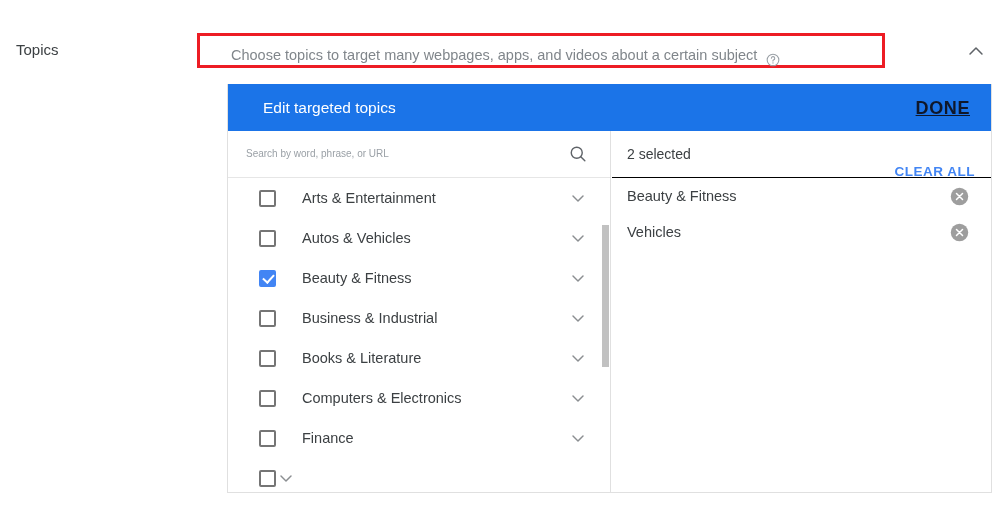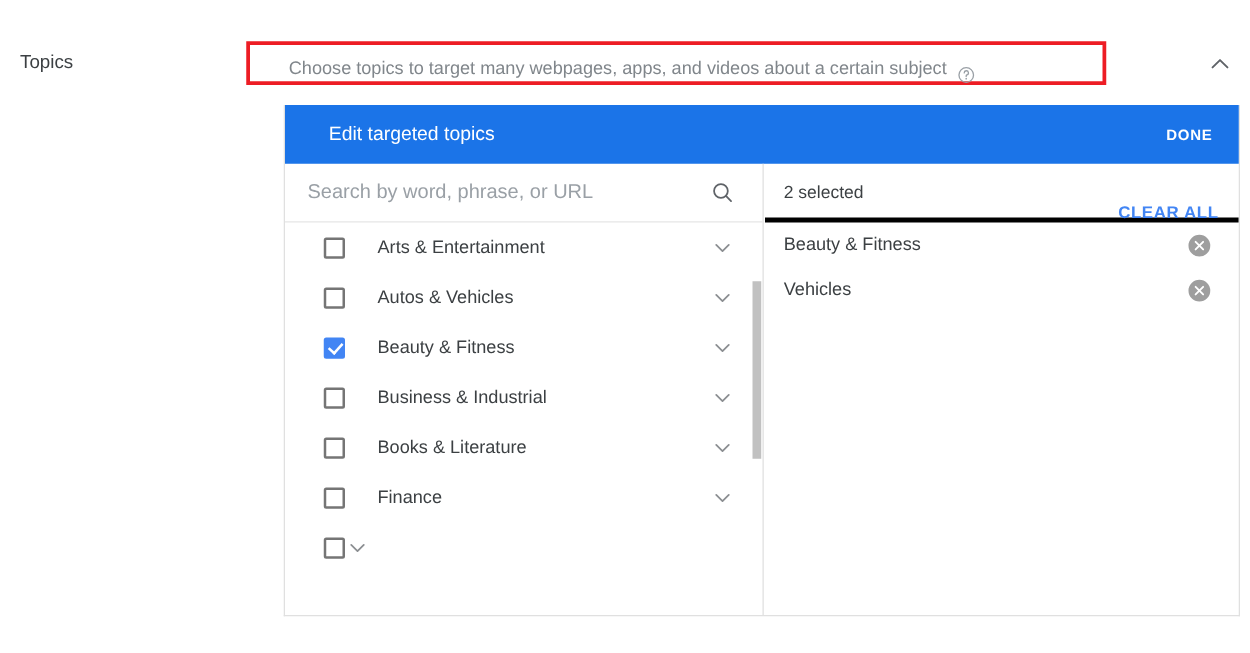--- a/index.html
+++ b/index.html
@@ -100,26 +100,27 @@
     justify-content: space-between;
     box-sizing: border-box;
     padding: 0 22px 0 36px;
   }
   .dialog-title {
     color: #ffffff;
     font-size: 15.5px;
     line-height: 20px;
   }
   .dialog-done {
-    color: #ffffff;
-    font-size: 12px;
+    color: #0f172a;
+    font-size: 18px;
     font-weight: bold;
     letter-spacing: 0.6px;
     line-height: 20px;
     cursor: pointer;
+    text-decoration: underline;
   }
 
   .dialog-body {
     position: absolute;
     left: 0;
     top: 47px;
     right: 0;
     bottom: 0;
   }
 
@@ -140,21 +141,21 @@
     width: 100%;
     height: 47px;
     border-bottom: 1px solid #e6e6e6;
     box-sizing: border-box;
     display: flex;
     align-items: center;
     padding: 0 22px 0 18px;
   }
   .search-input-text {
     flex: 1;
-    font-size: 16px;
+    font-size: 10px;
     color: #9aa0a6;
     line-height: 20px;
     white-space: nowrap;
   }
   .search-icon {
     width: 20px;
     height: 20px;
     flex: none;
   }
 
@@ -238,21 +239,21 @@
     top: 0;
     right: 0;
     height: 100%;
   }
   .selected-header {
     position: absolute;
     left: 0;
     top: 0;
     right: 0;
     height: 47px;
-    border-bottom: 4px solid #000000;
+    border-bottom: 1px solid #000000;
     box-sizing: border-box;
     display: flex;
     align-items: center;
     justify-content: space-between;
     padding: 0 16px 0 15px;
   }
   .selected-count {
     font-size: 14px;
     color: #3c4043;
     line-height: 20px;
@@ -387,20 +388,29 @@
         <div class="topic-item">
           <span class="checkbox"></span>
           <span class="topic-label">Books &amp; Literature</span>
           <span class="chevron-down">
             <svg width="20" height="20" viewBox="0 0 24 24">
               <path d="M6 9.5l6 6 6-6" fill="none" stroke="#5f6368" stroke-width="1.7" stroke-linecap="round" stroke-linejoin="round"></path>
             </svg>
           </span>
         </div>
 
+        <div class="topic-item">
+          <span class="checkbox"></span>
+          <span class="topic-label">Computers &amp; Electronics</span>
+          <span class="chevron-down">
+            <svg width="20" height="20" viewBox="0 0 24 24">
+              <path d="M6 9.5l6 6 6-6" fill="none" stroke="#5f6368" stroke-width="1.7" stroke-linecap="round" stroke-linejoin="round"></path>
+            </svg>
+          </span>
+        </div>
 
         <div class="topic-item">
           <span class="checkbox"></span>
           <span class="topic-label">Finance</span>
           <span class="chevron-down">
             <svg width="20" height="20" viewBox="0 0 24 24">
               <path d="M6 9.5l6 6 6-6" fill="none" stroke="#5f6368" stroke-width="1.7" stroke-linecap="round" stroke-linejoin="round"></path>
             </svg>
           </span>
         </div>

